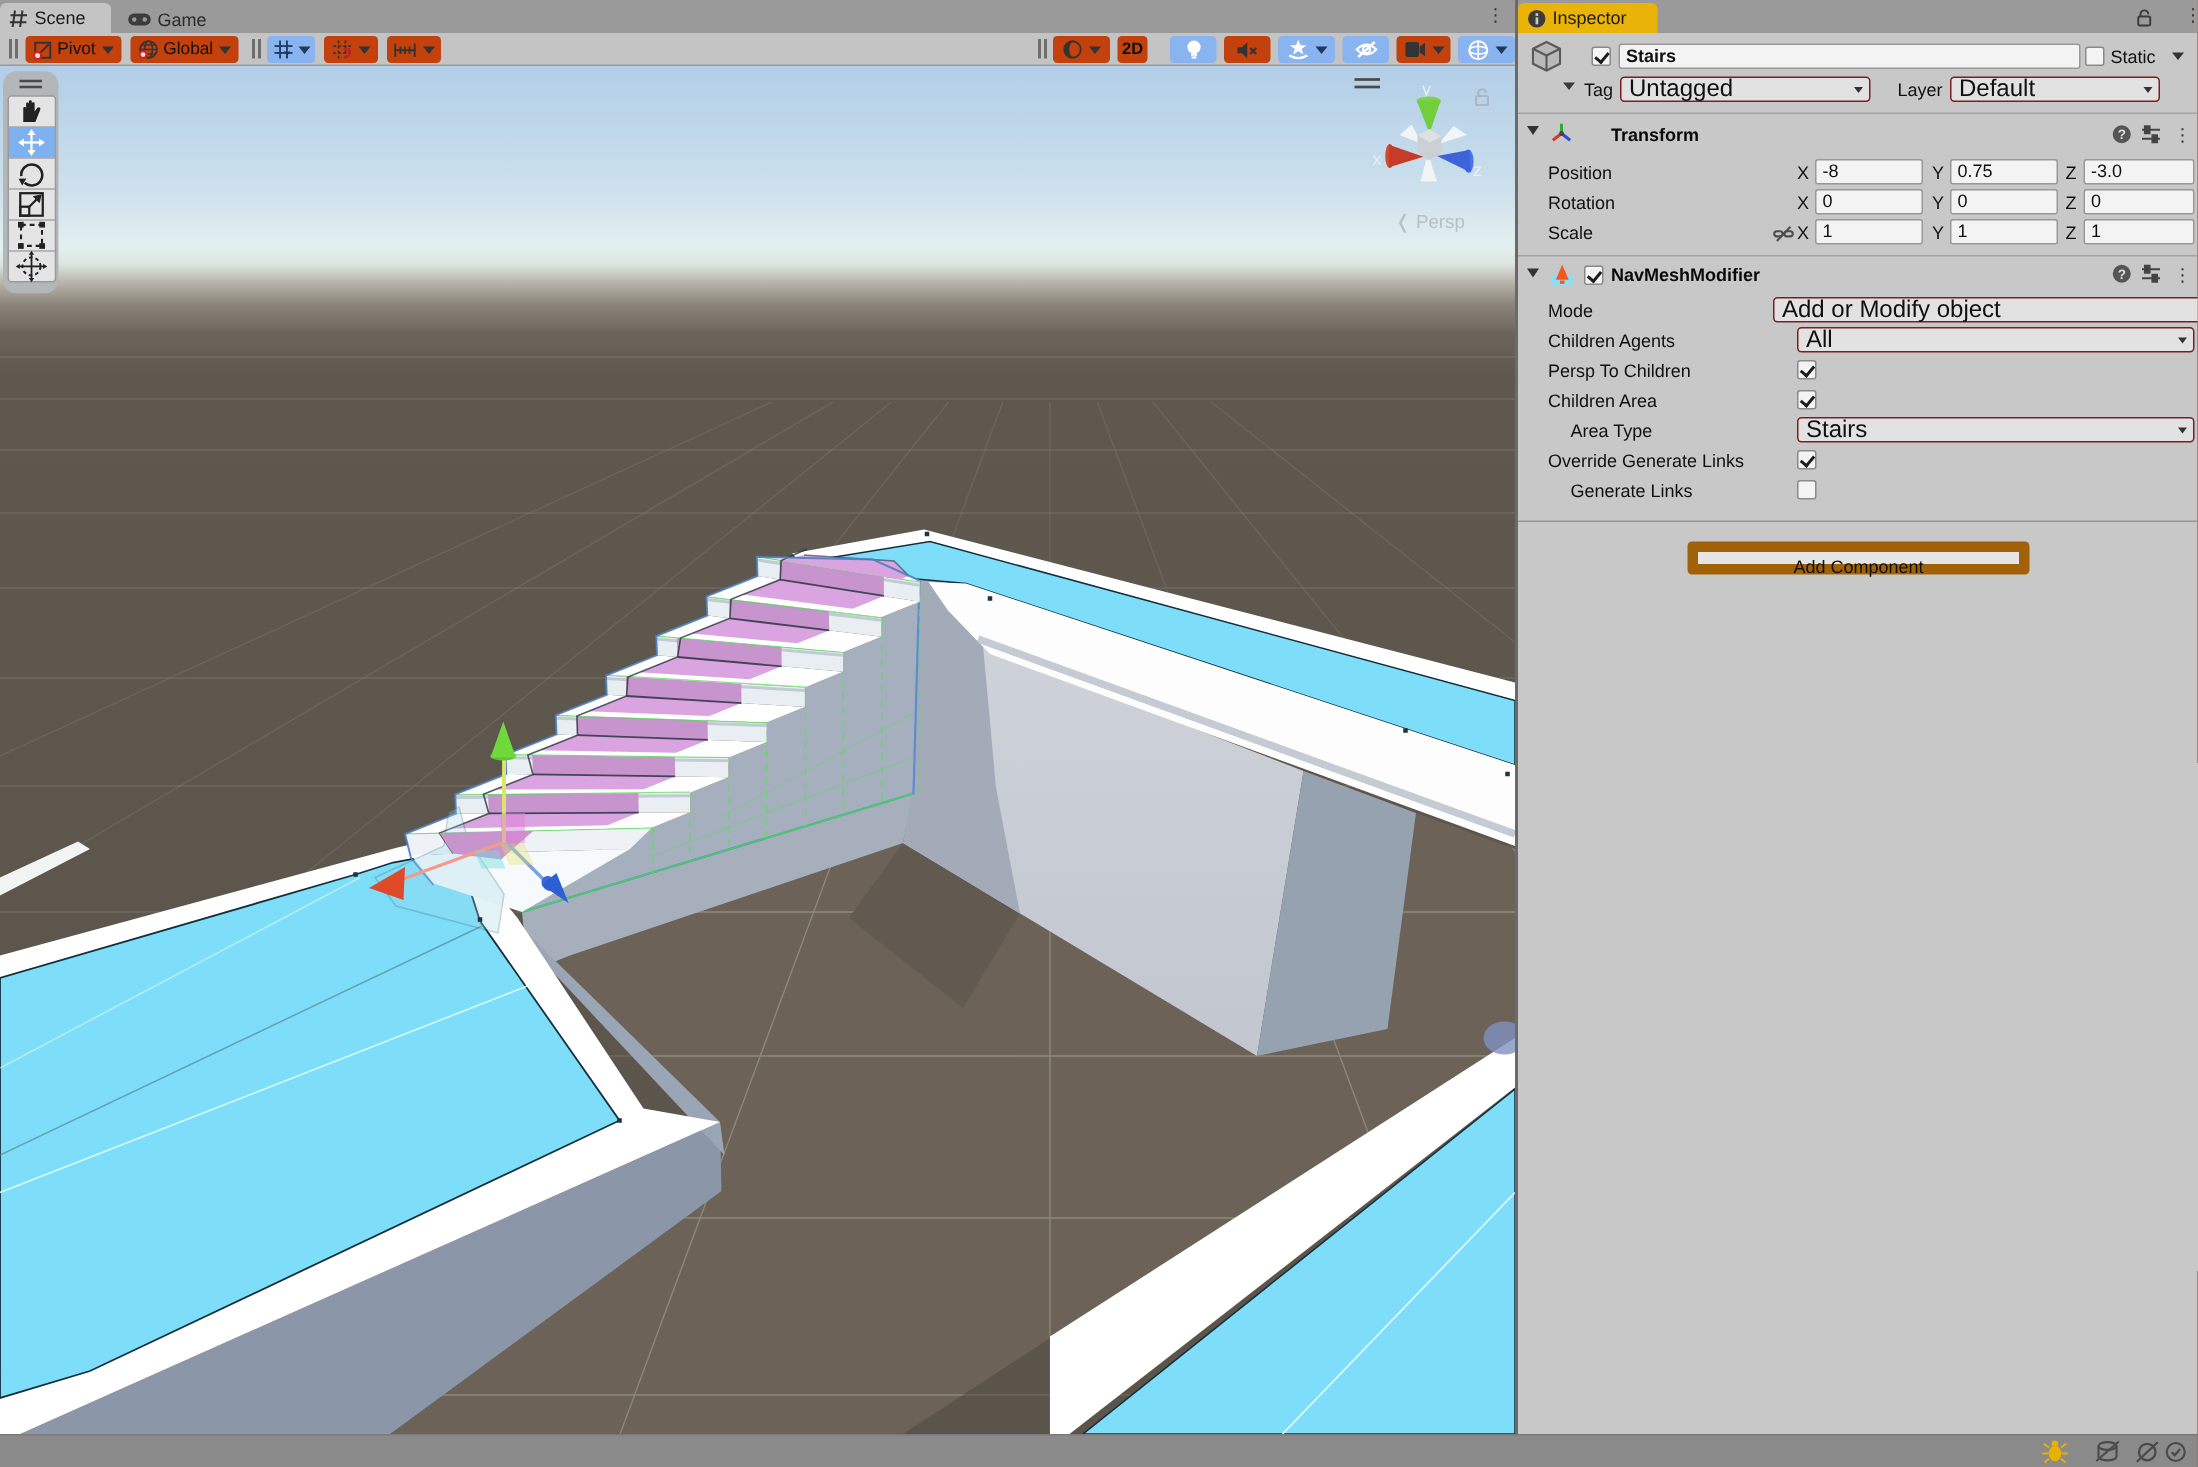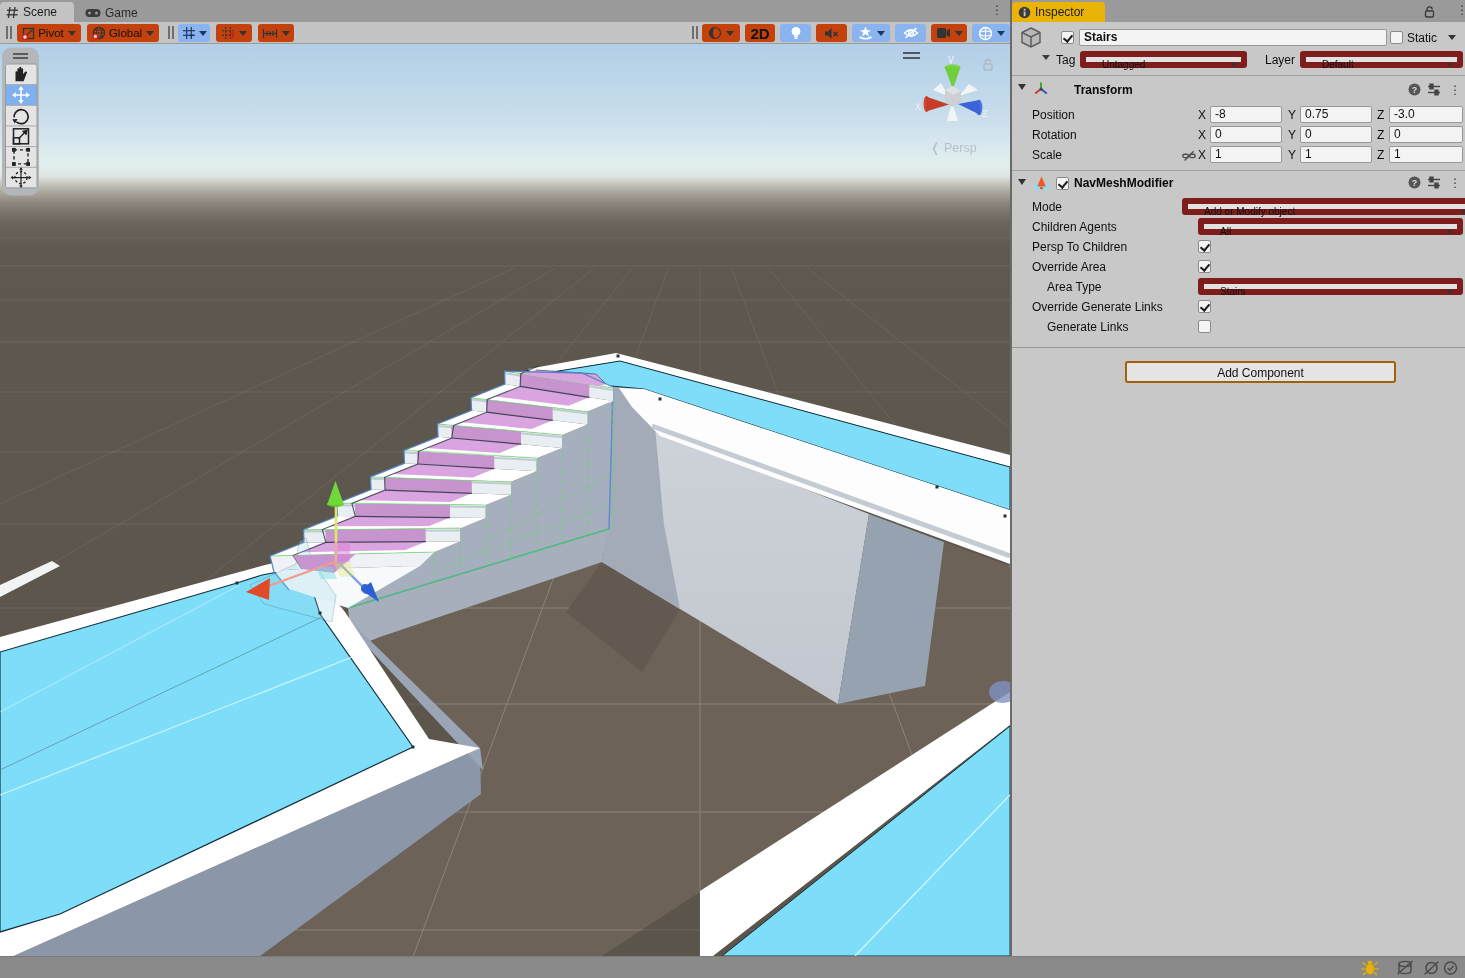--- a/index.html
+++ b/index.html
@@ -13,22 +13,22 @@
  align-items:center;justify-content:center;font-size:11.5px;color:#111}
 .tbtn.blue{background:#8ab4f0}
 .grip{position:absolute;top:4px;width:6px;height:13px;
  border-left:2px solid #6e6e6e;border-right:2px solid #6e6e6e}
 .caret{width:0;height:0;border-left:4px solid transparent;border-right:4px solid transparent;border-top:5px solid #333}
 .caret.sep{margin-left:4px}
 
 #insp{position:absolute;left:1012px;top:0;width:453px;height:956px;background:#c8c8c8;font-size:12px;color:#101010}
 .field{position:absolute;background:#f3f3f3;border:1px solid #999;border-radius:2px;height:17px;
  font-size:12px;color:#101010;line-height:15px;padding-left:4px}
-.drop{position:absolute;background:#e2e2e2;border:6px solid #7f1d1d;border-radius:3px;height:17px;
- font-size:10px;color:#101010;line-height:15px;padding-left:16px}
+.drop{position:absolute;background:#e2e2e2;border:1px solid #7f1d1d;border-radius:3px;height:17px;
+ font-size:16px;color:#101010;line-height:15px;padding-left:5px}
 .drop .caret,.field .caret{position:absolute;right:4px;top:6px;border-top-color:#333;border-left-width:3.5px;border-right-width:3.5px;border-top-width:4.5px}
 .chk{position:absolute;width:13px;height:13px;background:#f4f4f4;border:1px solid #8a8a8a;border-radius:2px}
 .chk.on::after{content:"";position:absolute;left:2.5px;top:0.5px;width:4px;height:7px;
  border:solid #1d1d1d;border-width:0 2px 2px 0;transform:rotate(40deg)}
 .lbl{position:absolute;font-size:12px;color:#101010}
 .hdr{font-weight:bold;font-size:12px;color:#090909}
 .fold{position:absolute;width:0;height:0;border-left:4.5px solid transparent;border-right:4.5px solid transparent;border-top:6px solid #333}
 .hsep{position:absolute;left:0;width:453px;height:1px;background:#a2a2a2}
 </style></head><body>
 <div id="root">
@@ -103,21 +103,21 @@
           <span class="caret sep"></span>
         </div>
         <div class="grip" style="left:692px"></div>
         <div class="tbtn" style="left:702px;width:38px">
           <svg width="14" height="14" viewBox="0 0 14 14">
             <circle cx="7" cy="7" r="5.5" fill="none" stroke="#333" stroke-width="1.2"></circle>
             <path d="M7 1.5 a5.5 5.5 0 0 0 0 11 a8 8 0 0 1 0 -11" fill="#333"></path>
           </svg>
           <span class="caret sep"></span>
         </div>
-        <div class="tbtn" style="left:745px;width:30px;font-weight:bold;font-size:15px">2D</div>
+        <div class="tbtn" style="left:745px;width:20px;font-weight:bold;font-size:11px">2D</div>
         <div class="tbtn blue" style="left:780px;width:31px">
           <svg width="12" height="14" viewBox="0 0 12 14">
             <circle cx="6" cy="5.4" r="4.4" fill="#fff"></circle>
             <rect x="4" y="9.6" width="4" height="1.6" fill="#fff"></rect>
             <rect x="4.4" y="11.6" width="3.2" height="1.4" fill="#fff"></rect>
           </svg>
         </div>
         <div class="tbtn" style="left:816px;width:31px">
           <svg width="15" height="13" viewBox="0 0 15 13">
             <polygon points="1,4.5 4,4.5 7.5,1.2 7.5,11.8 4,8.5 1,8.5" fill="#333"></polygon>
@@ -436,21 +436,21 @@
         <polygon points="22,29 30,29 26,34" fill="#3a3a3a"></polygon>
       </svg>
       <div class="chk on" style="left:49px;top:31px"></div>
       <div class="field" style="left:67px;top:29px;width:308px;font-weight:bold">Stairs</div>
       <div class="chk" style="left:378px;top:31px"></div>
       <div class="lbl" style="left:395px;top:31px">Static</div>
       <div class="caret abs" style="left:436px;top:35px"></div>
       <div class="lbl" style="left:44px;top:53px">Tag</div>
       <div class="drop" style="left:68px;top:51px;width:167px">Untagged<span class="caret"></span></div>
       <div class="lbl" style="left:253px;top:53px">Layer</div>
-      <div class="drop" style="left:288px;top:51px;width:163px">Default<span class="caret"></span></div>
+      <div class="drop" style="left:288px;top:51px;width:140px">Default<span class="caret"></span></div>
       <div class="hsep" style="top:75px"></div>
       <div class="fold" style="left:6px;top:84px"></div>
       <svg width="16" height="16" viewBox="0 0 16 16" class="abs" style="left:21px;top:81px">
         <g stroke-width="2" fill="none">
           <line x1="8" y1="8" x2="8" y2="1.5" stroke="#2faf2f"></line>
           <line x1="8" y1="8" x2="2.2" y2="12.5" stroke="#d03a2a"></line>
           <line x1="8" y1="8" x2="13.8" y2="12.5" stroke="#2a52c8"></line>
         </g>
         <circle cx="8" cy="8" r="1.6" fill="#444"></circle>
       </svg>
@@ -517,30 +517,30 @@
           <rect x="8" y="7.2" width="3" height="4.6" fill="#444"></rect>
         </g>
       </svg>
       <div class="abs" style="left:437px;top:176px;font-size:12px;color:#333">⋮</div>
       <div class="lbl" style="left:20px;top:200px">Mode</div>
       <div class="drop" style="left:170px;top:198px;width:295px">Add or Modify object<span class="caret"></span></div>
       <div class="lbl" style="left:20px;top:220px">Children Agents</div>
       <div class="drop" style="left:186px;top:218px;width:265px">All<span class="caret"></span></div>
       <div class="lbl" style="left:20px;top:240px">Persp To Children</div>
       <div class="chk on" style="left:186px;top:240px"></div>
-      <div class="lbl" style="left:20px;top:260px">Override Area</div>
+      <div class="lbl" style="left:20px;top:260px">Children Area</div>
       <div class="chk on" style="left:186px;top:260px"></div>
       <div class="lbl" style="left:35px;top:280px">Area Type</div>
       <div class="drop" style="left:186px;top:278px;width:265px">Stairs<span class="caret"></span></div>
       <div class="lbl" style="left:20px;top:300px">Override Generate Links</div>
       <div class="chk on" style="left:186px;top:300px"></div>
       <div class="lbl" style="left:35px;top:320px">Generate Links</div>
       <div class="chk" style="left:186px;top:320px"></div>
       <div class="hsep" style="top:347px;background:#969696"></div>
-      <div class="abs" style="left:113px;top:361px;width:271px;height:22px;background:#e5e5e5;border:2px solid #a16207;border-radius:3px;text-align:center;line-height:20px;font-size:12px;color:#111">Add Component</div>
+      <div class="abs" style="left:113px;top:361px;width:228px;height:22px;background:#e5e5e5;border:7px solid #a16207;border-radius:3px;text-align:center;line-height:20px;font-size:12px;color:#111">Add Component</div>
     </div>
     <div class="abs" style="left:0;top:956px;width:1465px;height:22px;background:#8a8a8a;border-top:1px solid #7a7a7a">
       <svg width="100" height="18" viewBox="0 0 100 18" class="abs" style="left:1358px;top:2px">
         <g fill="#e8b000">
           <ellipse cx="12" cy="10" rx="4.2" ry="5.2"></ellipse>
           <circle cx="12" cy="3.6" r="2.2"></circle>
           <g stroke="#e8b000" stroke-width="1.3" fill="none">
             <line x1="8" y1="6" x2="4.5" y2="3.5"></line>
             <line x1="16" y1="6" x2="19.5" y2="3.5"></line>
             <line x1="7.6" y1="10" x2="3.5" y2="10"></line>

